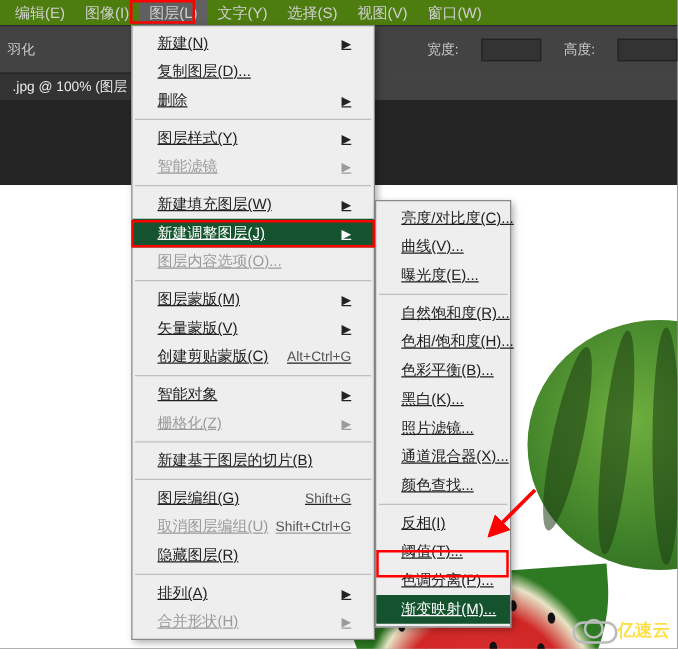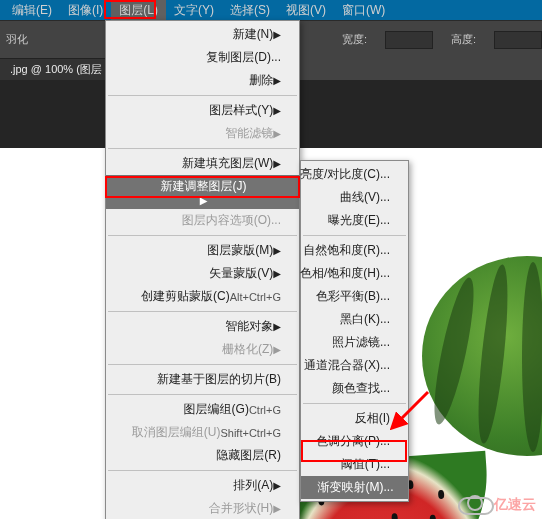--- a/index.html
+++ b/index.html
@@ -8,21 +8,21 @@
     font-size: 12px;
     background: #535353;
     width: 542px;
     height: 519px;
     overflow: hidden;
     position: relative;
     color: #d0d0d0;
   }
   .menubar {
     height: 20px;
-    background: #0369a1;
+    background: #4d7c0f;
     display: flex;
     padding-left: 4px;
     align-items: center;
   }
   .menubar-item {
     padding: 2px 8px;
     color: #d0d0d0;
     cursor: pointer;
   }
   .menubar-item.active {
@@ -115,27 +115,28 @@
     box-shadow: 2px 2px 6px rgba(0,0,0,.35);
     color: #222;
     padding: 2px 0;
     font-size: 12px;
   }
   .menu-main { left: 105px; top: 20px; width: 195px; }
   .menu-sub  { left: 300px; top: 160px; width: 109px; }
   .mi {
     display: flex;
     align-items: center;
-    justify-content: flex-end;
+    justify-content: space-between;
     padding: 3px 18px 3px 20px;
     white-space: nowrap;
     position: relative;
+    text-decoration: underline;
   }
   .mi.disabled { color: #9b9b9b; }
-  .mi.selected { background: #737373; color: #fff; flex-direction: column; }
+  .mi.selected { background: #14532d; color: #fff; }
   .mi .arrow { font-size: 10px; }
   .mi .sc { color: #555; font-size: 11px; }
   .sep { height:1px; background:#c0c0c0; margin:3px 2px; }
   .hl-main {
     position: absolute;
     left: 105px;
     top: 176px;
     width: 195px;
     height: 22px;
     border: 2px solid #ff0000;
@@ -155,21 +156,21 @@
     left: 390px;
     top: 390px;
     width: 40px;
     height: 40px;
     pointer-events: none;
   }
   .watermark {
     position: absolute;
     right: 6px;
     bottom: 4px;
-    color: #fca5a5;
+    color: #fde047;
     font-size: 14px;
     font-weight: bold;
     display: flex;
     align-items: center;
     gap: 4px;
   }
   .watermark .cloud {
     width: 32px;
     height: 20px;
     position: relative;
@@ -294,21 +295,21 @@
       <span>栅格化(Z)</span>
       <span class="arrow">▶</span>
     </div>
     <div class="sep"></div>
     <div class="mi">
       <span>新建基于图层的切片(B)</span>
     </div>
     <div class="sep"></div>
     <div class="mi">
       <span>图层编组(G)</span>
-      <span class="sc">Ctrl+G</span>
+      <span class="sc">Shift+G</span>
     </div>
     <div class="mi disabled">
       <span>取消图层编组(U)</span>
       <span class="sc">Shift+Ctrl+G</span>
     </div>
     <div class="mi">
       <span>隐藏图层(R)</span>
     </div>
     <div class="sep"></div>
     <div class="mi">
@@ -352,24 +353,24 @@
       <span>通道混合器(X)...</span>
     </div>
     <div class="mi">
       <span>颜色查找...</span>
     </div>
     <div class="sep"></div>
     <div class="mi">
       <span>反相(I)</span>
     </div>
     <div class="mi">
+      <span>阈值(T)...</span>
+    </div>
+    <div class="mi">
       <span>色调分离(P)...</span>
-    </div>
-    <div class="mi">
-      <span>阈值(T)...</span>
     </div>
     <div class="mi selected">
       <span>渐变映射(M)...</span>
     </div>
   </div>
 <div class="hl-sub"></div>
 
 <svg class="red-arrow" viewBox="0 0 40 40">
   <defs>
       <marker id="ah" markerWidth="6" markerHeight="6" refX="3" refY="3" orient="auto">

